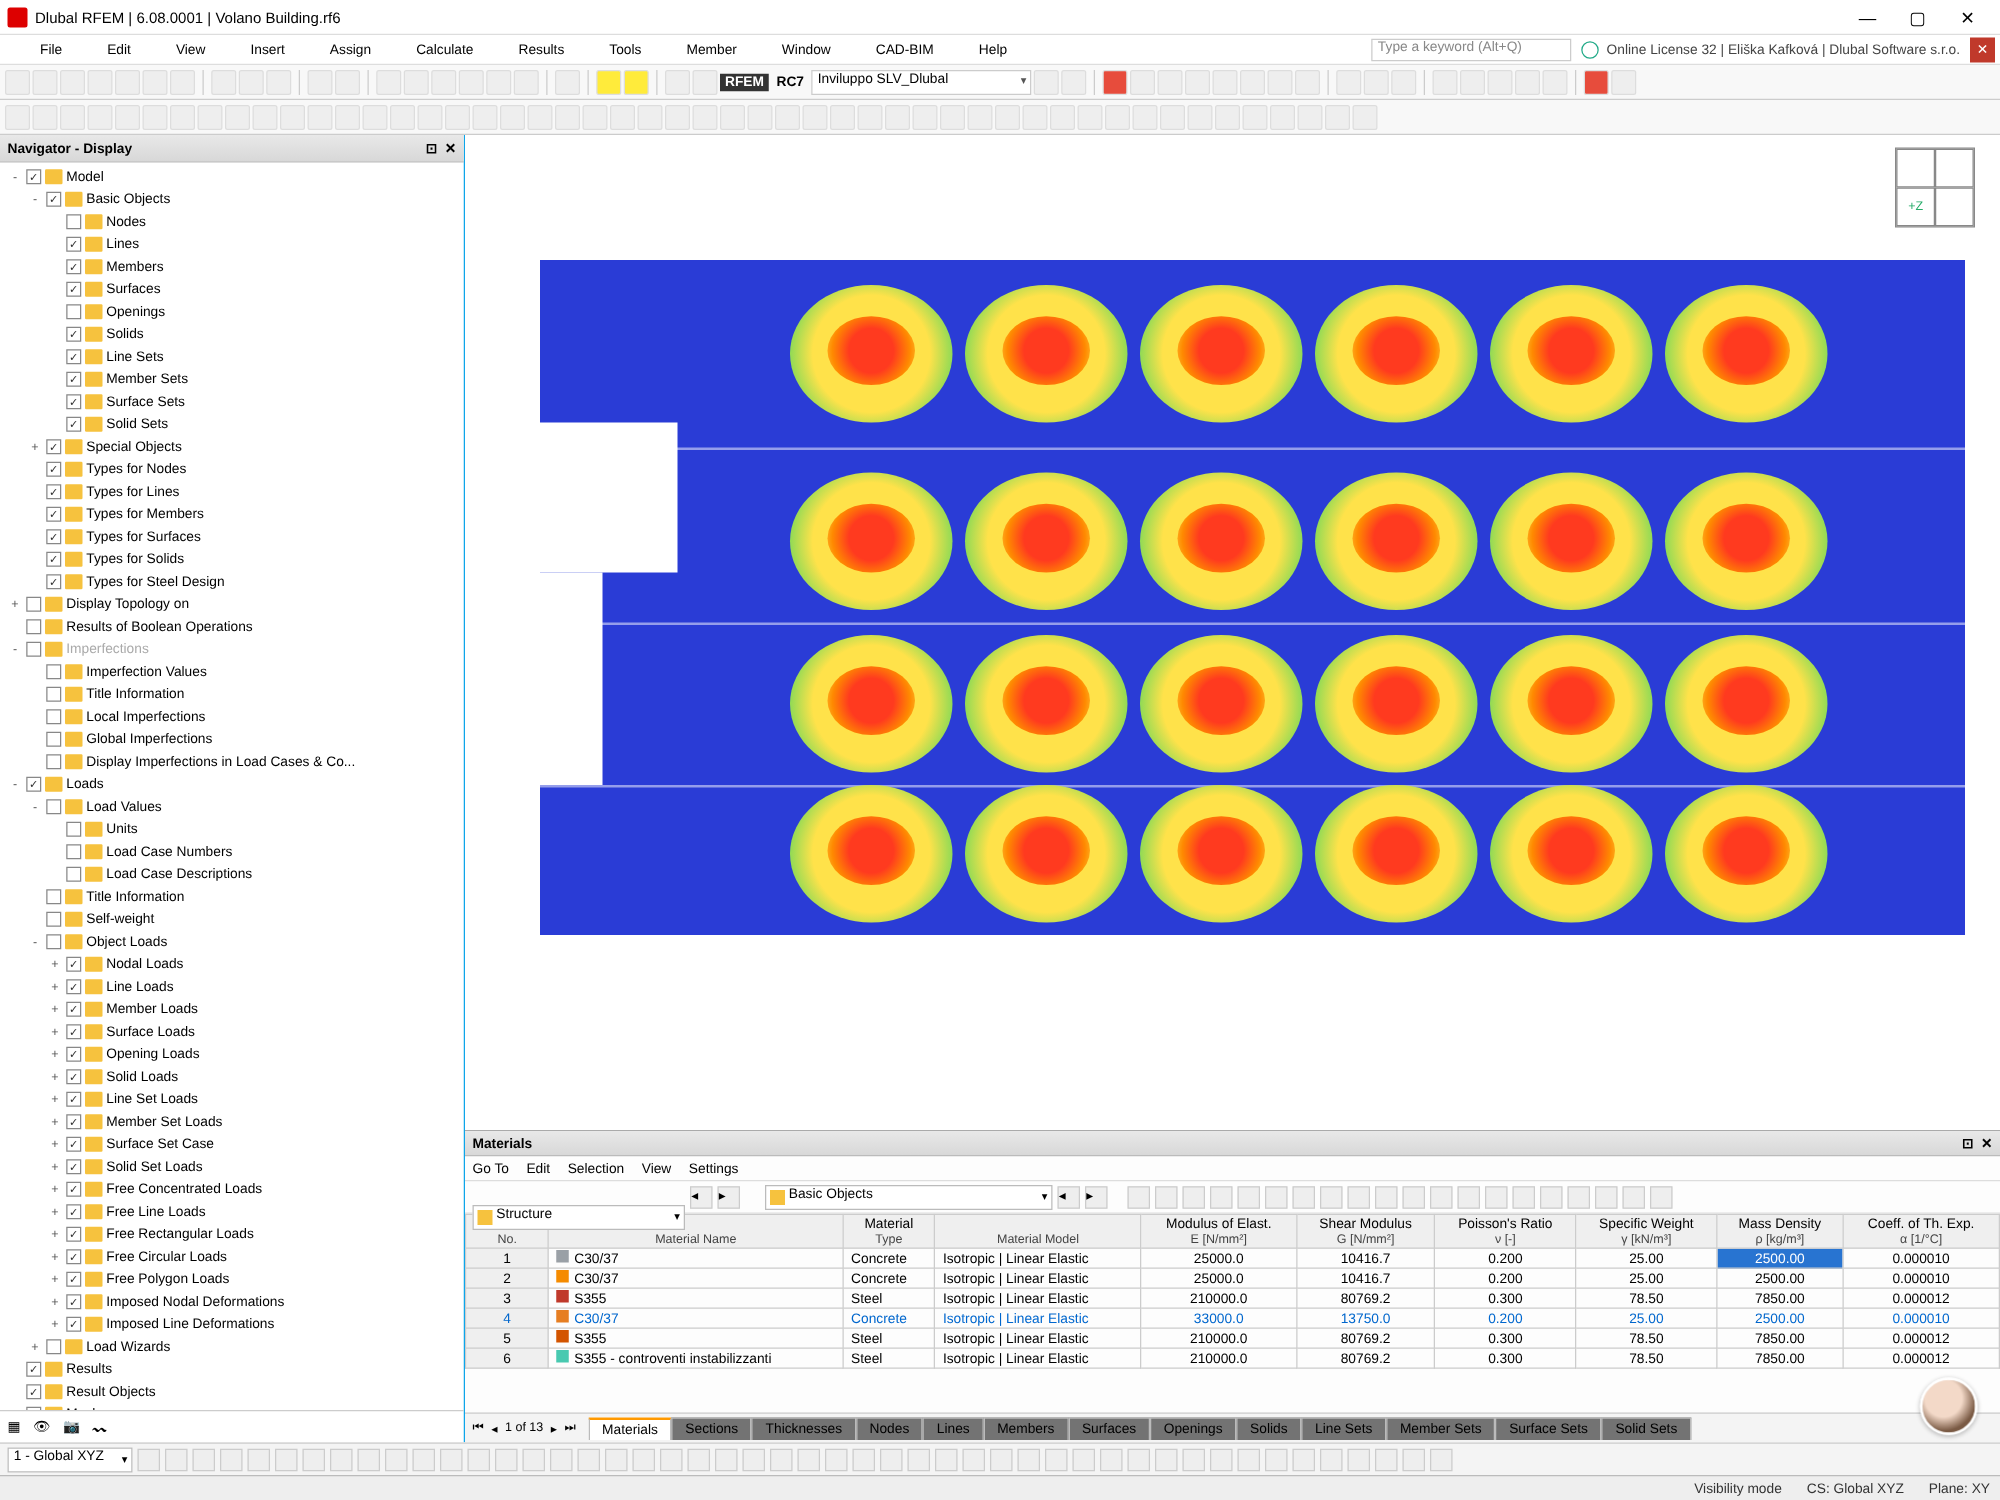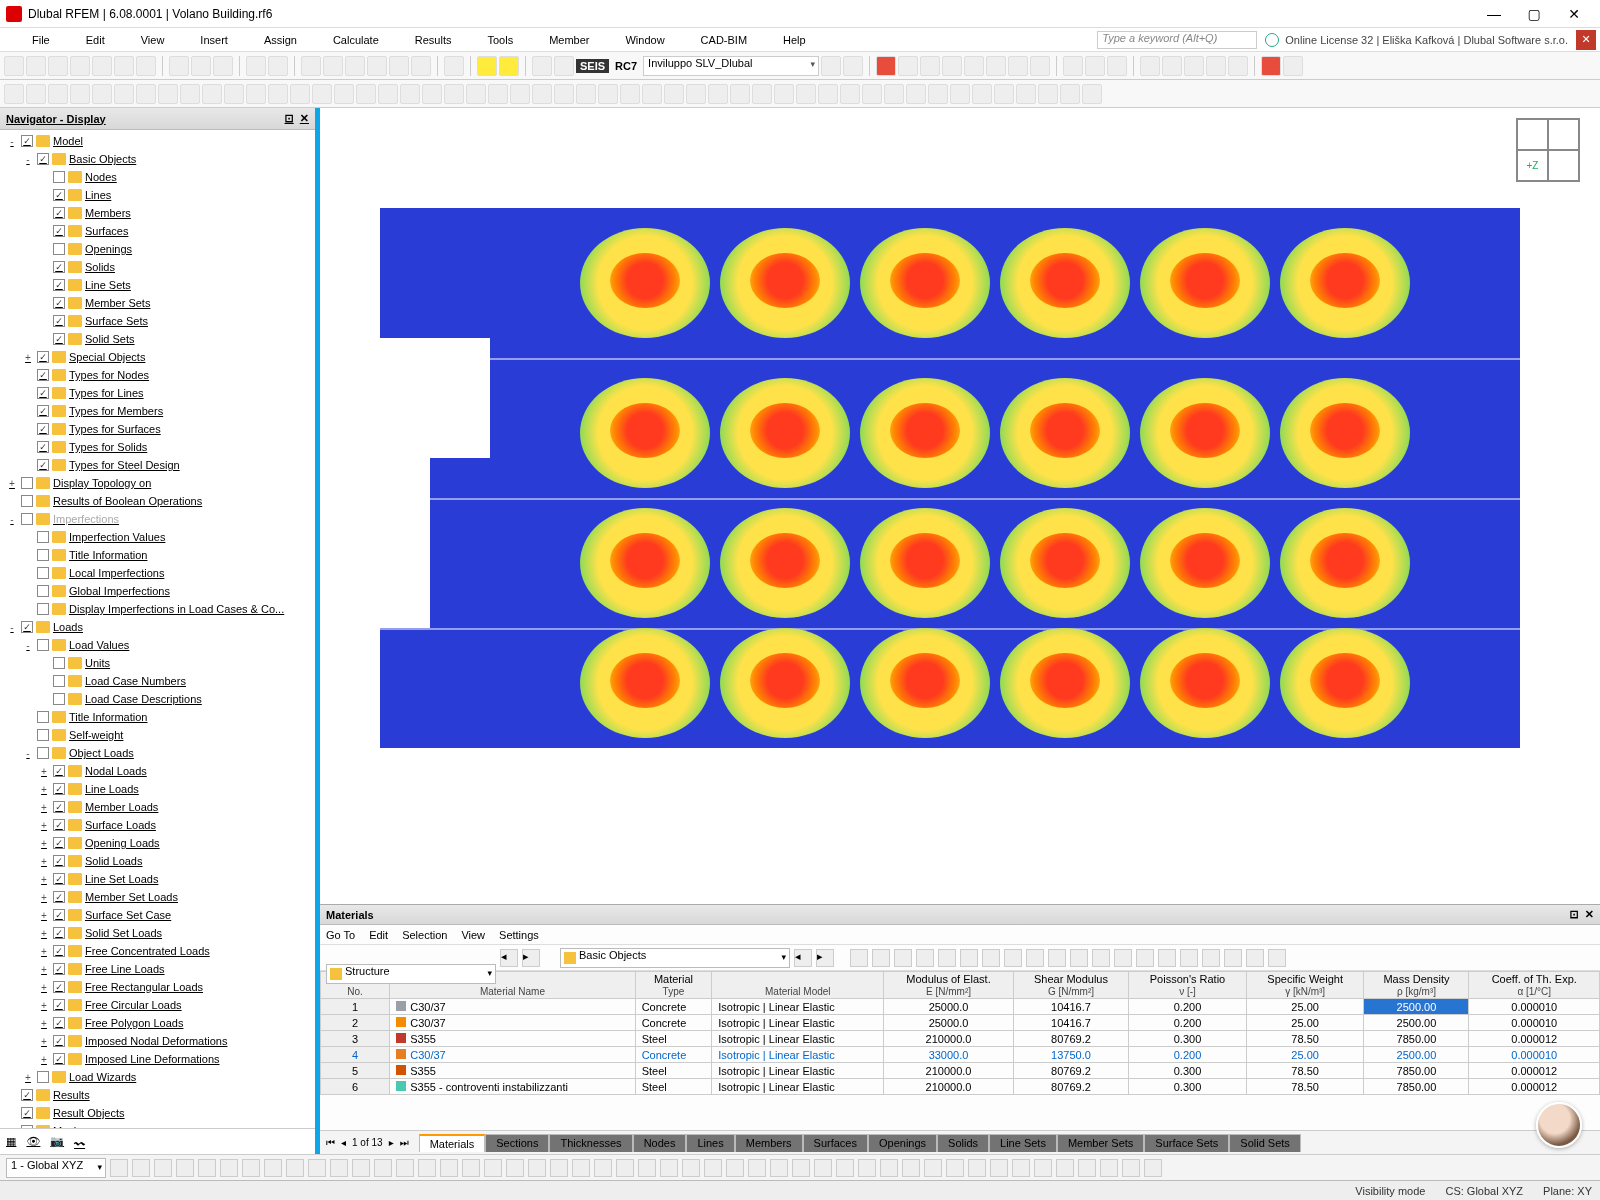--- a/index.html
+++ b/index.html
@@ -4,31 +4,31 @@
 <style>
 * { box-sizing: border-box; margin: 0; padding: 0; font-family: "Segoe UI", Tahoma, sans-serif; font-size: 11px; }
 body { background: #f0f0f0; width: 1600px; height: 1200px; overflow: hidden; display: flex; flex-direction: column; }
 .titlebar { height: 28px; background: #fff; display: flex; align-items: center; padding: 0 6px; border-bottom: 1px solid #ddd; }
 .titlebar .logo { width: 16px; height: 16px; background: #d00; margin-right: 6px; border-radius: 2px; }
 .titlebar .title { flex: 0 0 auto; font-size: 12px; }
 .titlebar .spacer { flex: 1; }
 .titlebar .winbtn { width: 40px; height: 28px; display:flex; align-items:center; justify-content:center; font-size:14px; cursor:pointer; }
 .menubar { height: 24px; background: #fff; display: flex; align-items: center; padding: 0 4px; border-bottom: 1px solid #ddd; }
 .menubar .menu { padding: 3px 8px; cursor: pointer; margin-left: 20px; }
-.menubar .search { margin-left: auto; margin-right: 8px; width: 160px; height: 18px; border: 1px solid #ccc; padding: 0 16px 0 4px; color: #888; font-style: italic; position:relative; }
+.menubar .search { margin-left: auto; margin-right: 8px; width: 160px; height: 18px; border: 1px solid #ccc; padding: 0 16px 0 4px; color: #888; position:relative; }
 .menubar .license { color: #444; margin-right: 8px; }
 .menubar .closex { width: 20px; height: 20px; background: #c0392b; color: #fff; display:flex; align-items:center; justify-content:center; cursor:pointer; }
 .toolbar { height: 28px; background: #f8f8f8; border-bottom: 1px solid #ccc; display: flex; align-items: center; padding: 0 4px; gap: 2px; }
 .toolbar .tbtn { width: 20px; height: 20px; background: #eee; border: 1px solid #ddd; border-radius: 2px; cursor:pointer; }
 .toolbar .tsep { width: 1px; height: 20px; background: #ccc; margin: 0 4px; }
 .toolbar .tlabel { padding: 0 4px; font-weight: bold; }
 .toolbar .tcombo { height: 20px; border: 1px solid #ccc; padding: 0 16px 0 4px; background: #fff; position: relative; }
 .toolbar .tcombo::after { content: "▾"; position: absolute; right: 3px; top: 2px; font-size: 9px; color: #555; }
 .body { flex: 1; display: flex; overflow: hidden; }
-.navigator { width: 320px; background: #fff; border-right: 5px solid #0ea5e9; display: flex; flex-direction: column; text-decoration: underline; }
+.navigator { width: 372px; background: #fff; border-right: 1px solid #0ea5e9; display: flex; flex-direction: column; }
 .nav-head { height: 22px; background: linear-gradient(#e8e8e8,#d8d8d8); border-bottom: 1px solid #bbb; display: flex; align-items: center; padding: 0 6px; font-weight: bold; }
 .nav-head .r { margin-left: auto; display:flex; gap:6px; }
 .tree { flex: 1; overflow: auto; padding: 2px 0; }
 .tree-row { display: flex; align-items: center; height: 18px; padding-left: 4px; white-space: nowrap; }
 .tree-row .exp { width: 12px; text-align: center; color: #555; cursor:pointer; font-size:10px; }
 .tree-row .cb { width: 12px; height: 12px; border: 1px solid #888; margin: 0 3px; cursor:pointer; display:flex; align-items:center; justify-content:center; font-size:9px; color:#333; }
 .tree-row .ic { width: 14px; height: 12px; background: #f6c23e; margin-right: 3px; border-radius:1px; }
 .tree-row .lbl { cursor: default; }
 .tree-row.dim .lbl { color: #aaa; }
 .main { flex: 1; display: flex; flex-direction: column; background: #fff; }
@@ -124,21 +124,21 @@
   <div class="tbtn"></div>
   <div class="tbtn"></div>
   <div class="tsep"></div>
   <div class="tbtn"></div>
   <div class="tsep"></div>
   <div class="tbtn" style="background:#ffeb3b;"></div>
   <div class="tbtn" style="background:#ffeb3b;"></div>
   <div class="tsep"></div>
   <div class="tbtn"></div>
   <div class="tbtn"></div>
-  <div class="tlabel" style="background:#333;color:#fff;padding:1px 4px;">SEIS</div>
+  <div class="tlabel" style="background:#333;color:#fff;padding:1px 4px;">RFEM</div>
   <div class="tlabel">RC7</div>
   <div class="tcombo" style="width:176px;"><span>Inviluppo SLV_Dlubal</span></div>
   <div class="tbtn"></div>
   <div class="tbtn"></div>
   <div class="tsep"></div>
   <div class="tbtn" style="background:#e74c3c;"></div>
   <div class="tbtn"></div>
   <div class="tbtn"></div>
   <div class="tbtn"></div>
   <div class="tbtn"></div>

